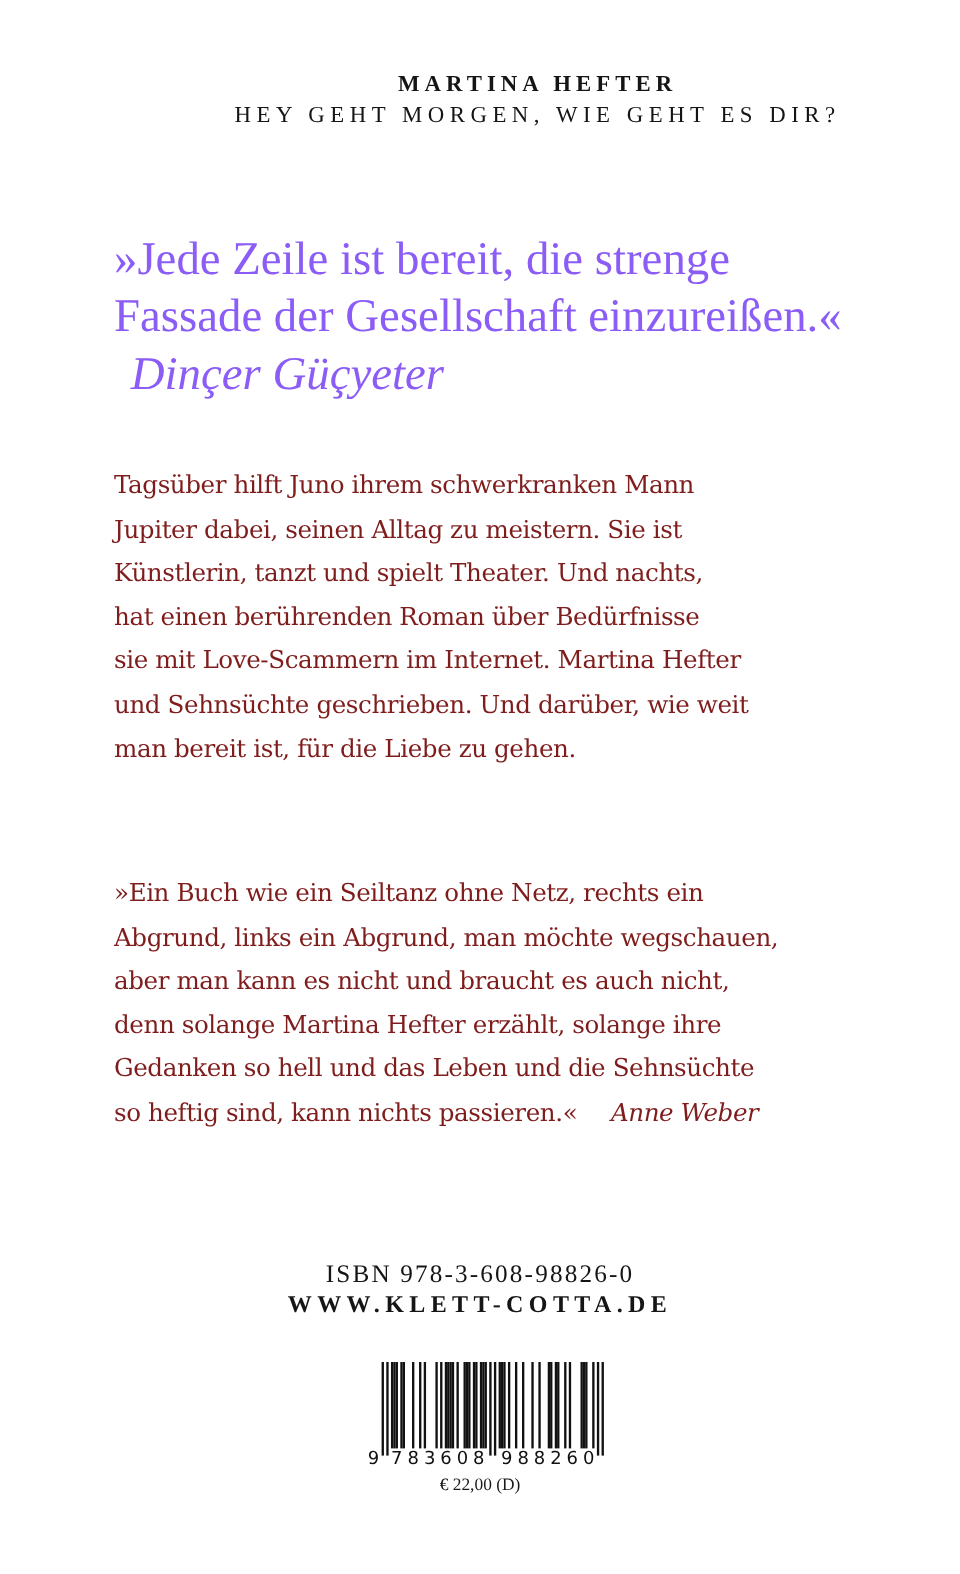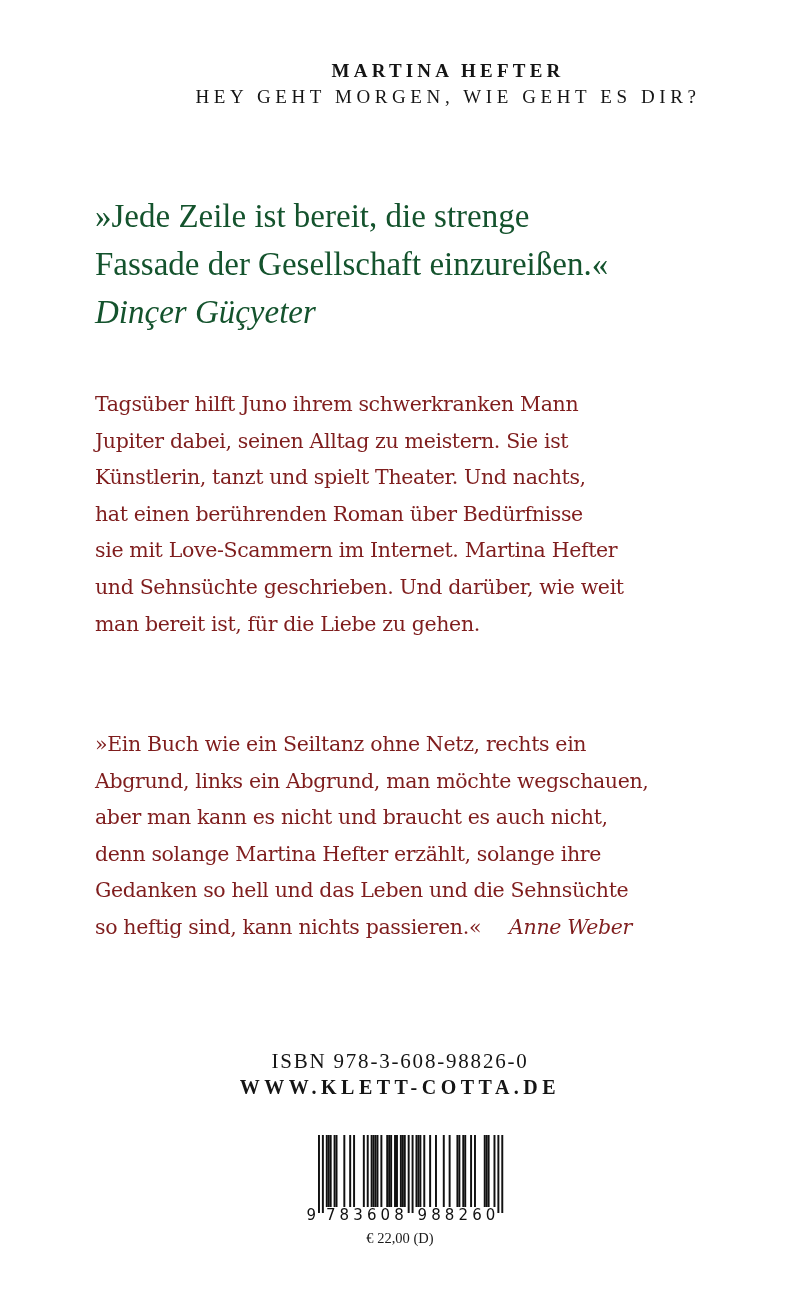--- a/index.html
+++ b/index.html
@@ -14,23 +14,23 @@
       font-weight: bold; font-size: 19px; letter-spacing: 4.2px;
       line-height: 26px; color: #151515;
     }
     .title {
       font-family: "Liberation Serif", serif;
       font-size: 19px; letter-spacing: 4.6px; line-height: 26px; color: #151515;
     }
     .lead {
       position: absolute; left: 95px; top: 192px; width: 640px;
       font-family: "Liberation Serif", serif;
-      font-size: 33px; line-height: 48px; color: #14532d;
+      font-size: 39px; line-height: 48px; color: #8b5cf6;
     }
-    .lead .attrib { font-style: italic; }
+    .lead .attrib { font-style: italic; margin-left: 14px; }
     .body {
       position: absolute; left: 95px; width: 640px;
       font-family: "DejaVu Serif", serif;
       font-size: 20.5px; line-height: 36.6px; color: #7f1d1d;
       letter-spacing: -0.35px;
     }
     .p1 { top: 386px; }
     .p2 { top: 726px; }
     .line { display: block; white-space: nowrap; }
     .inline-attrib { font-style: italic; margin-left: 28px; }

